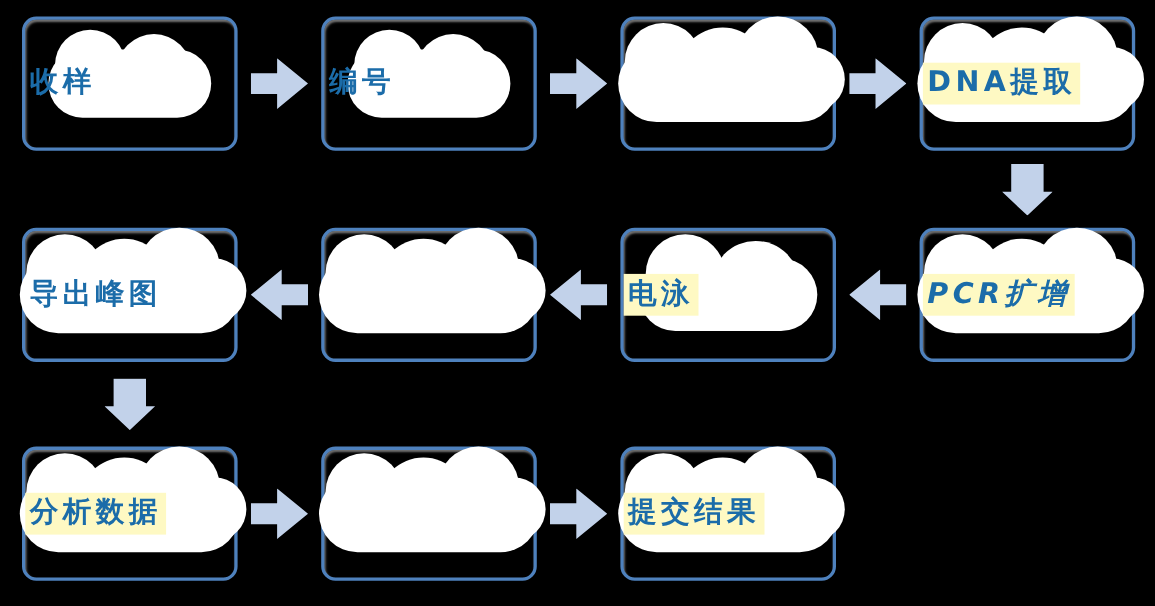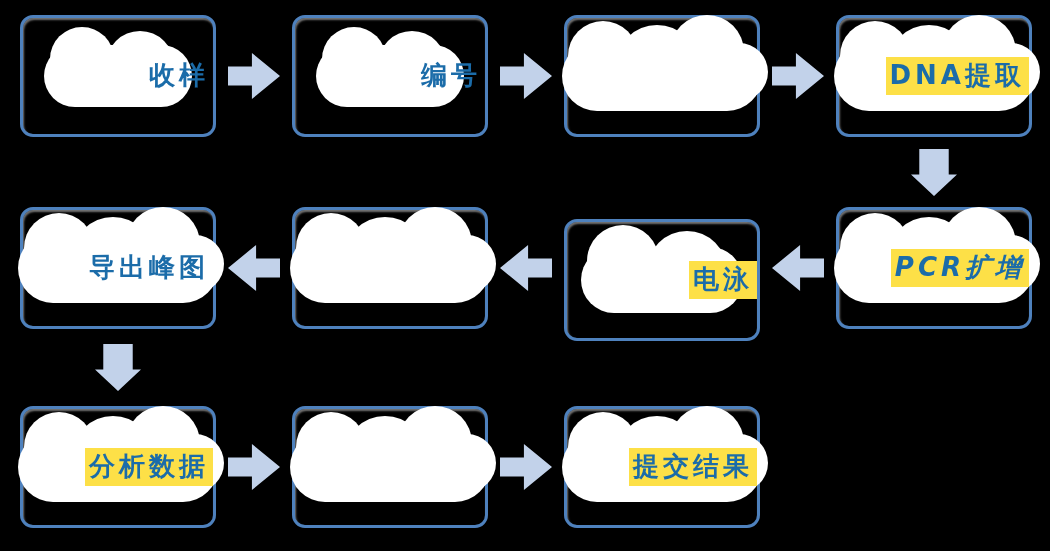--- a/index.html
+++ b/index.html
@@ -17,21 +17,21 @@
   
   .node {
     position: absolute;
     width: 196px;
     height: 122px;
     border: 3px solid #4E81BD;
     border-radius: 13px;
     box-sizing: border-box;
     display: flex;
     align-items: center;
-    justify-content: flex-end;
+    justify-content: flex-start;
   }
   .node::after { 
     content: "";
     position: absolute;
     inset: 0;
     border-radius: 10px;
     box-shadow: inset 1px 2px 2px rgba(255,255,255,0.45);
     pointer-events: none;
   }
   
@@ -64,21 +64,21 @@
     position: relative;
     z-index: 2;
     color: #1B6CA9;
     font-size: 26px;
     font-weight: bold;
     letter-spacing: 4px;
     white-space: nowrap;
     padding: 3px 4px;
     line-height: 1.2;
   }
-  .banded { background: #fde047; }   
+  .banded { background: #fef9c3; }   
   
   .arrow {
     position: absolute;
     background: #C2D2EA;
     filter: drop-shadow(0 0 2px rgba(255,255,255,0.85));
   }
   .arrow-right {
     width: 52px; height: 50px;
     clip-path: polygon(0% 31%, 46% 31%, 46% 4%, 100% 50%, 46% 96%, 46% 69%, 0% 69%);
   }
@@ -119,21 +119,21 @@
   </div>
 
   <div class="arrow arrow-down" style="left:911px; top:149px;"></div>
 
   <div class="node" style="left:836px; top:207px;font-style:italic;">
     <div class="cloud cloud-lg"></div>
     <span class="label banded">PCR扩增</span>
   </div>
   <div class="arrow arrow-left" style="left:772px; top:243px;"></div>
 
-  <div class="node" style="left:564px; top:207px;margin-top:12px;">
+  <div class="node" style="left:564px; top:207px;">
     <div class="cloud cloud-md"></div>
     <span class="label banded">电泳</span>
   </div>
   <div class="arrow arrow-left" style="left:500px; top:243px;"></div>
 
   <div class="node" style="left:292px; top:207px;">
     <div class="cloud cloud-lg"></div>
   </div>
   <div class="arrow arrow-left" style="left:228px; top:243px;"></div>
 

